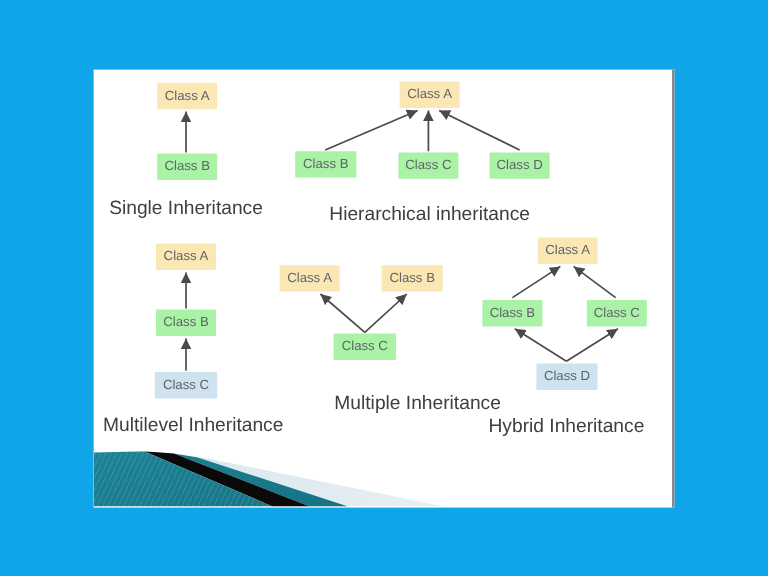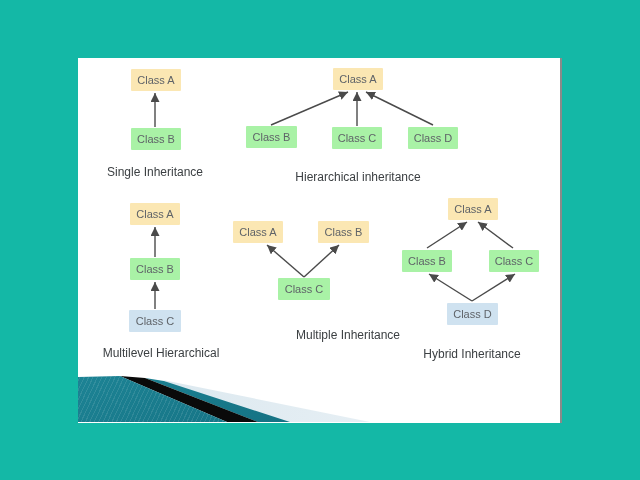--- a/index.html
+++ b/index.html
@@ -2,37 +2,37 @@
 <html style="--node-yellow: #fbe7b3; --node-green: #a9f2a6; --node-blue: #cfe2f0; --node-text: #5f6368; --caption-text: #3c4043; --arrow: #4a4a4a; --teal-light: #2ea9bb; --teal-dark: #0e6374; --stripe-black: #0a0a0a; --pale-blue: #d5e4ec;"><head>
 <meta charset="utf-8">
 <style>
   html,body{margin:0;padding:0;}
   body{
     width:640px;height:480px;overflow:hidden;
     background:#000;
     font-family:"Liberation Sans",sans-serif;
   }
   .frame{
-    position:relative;width:640px;height:480px;background:#14b8a6;
+    position:relative;width:640px;height:480px;background:#0ea5e9;
   }
   .slide{
     position:absolute;left:78px;top:58px;width:484px;height:365px;
     background:#fff;box-sizing:border-box;
     border-right:2px solid #8a8a8a;
   }
   .box{
     position:absolute;
     display:flex;align-items:center;justify-content:center;
     font-size:11px;
     border-radius:1px;
     white-space:nowrap;
   }
   .caption{
     position:absolute;transform:translateX(-50%);
-    font-size:12px;
+    font-size:16px;
     white-space:nowrap;
   }
   #edge-layer{
     position:absolute;left:0;top:0;pointer-events:none;
   }
   .deco{
     position:absolute;inset:0;pointer-events:none;
   }
   .deco-pale{
     background:linear-gradient(105deg,var(--pale-blue),#eef4f8);
@@ -86,21 +86,21 @@
         <div class="box" style="left: 53px; top: 70px; width: 50px; height: 22px; background: rgb(169, 242, 166); color: rgb(95, 99, 104);">Class B</div>
         <div class="caption" style="left: 77px; top: 107px; color: rgb(60, 64, 67);">Single Inheritance</div>
         <div class="box" style="left: 255px; top: 10px; width: 50px; height: 22px; background: rgb(251, 231, 179); color: rgb(95, 99, 104);">Class A</div>
         <div class="box" style="left: 168px; top: 68px; width: 51px; height: 22px; background: rgb(169, 242, 166); color: rgb(95, 99, 104);">Class B</div>
         <div class="box" style="left: 254px; top: 69px; width: 50px; height: 22px; background: rgb(169, 242, 166); color: rgb(95, 99, 104);">Class C</div>
         <div class="box" style="left: 330px; top: 69px; width: 50px; height: 22px; background: rgb(169, 242, 166); color: rgb(95, 99, 104);">Class D</div>
         <div class="caption" style="left: 280px; top: 112px; color: rgb(60, 64, 67); text-align: center;">Hierarchical inheritance</div>
         <div class="box" style="left: 52px; top: 145px; width: 50px; height: 22px; background: rgb(251, 231, 179); color: rgb(95, 99, 104);">Class A</div>
         <div class="box" style="left: 52px; top: 200px; width: 50px; height: 22px; background: rgb(169, 242, 166); color: rgb(95, 99, 104);">Class B</div>
         <div class="box" style="left: 51px; top: 252px; width: 52px; height: 22px; background: rgb(207, 226, 240); color: rgb(95, 99, 104);">Class C</div>
-        <div class="caption" style="left: 83px; top: 288px; color: rgb(60, 64, 67);">Multilevel Hierarchical</div>
+        <div class="caption" style="left: 83px; top: 288px; color: rgb(60, 64, 67);">Multilevel Inheritance</div>
         <div class="box" style="left: 155px; top: 163px; width: 50px; height: 22px; background: rgb(251, 231, 179); color: rgb(95, 99, 104);">Class A</div>
         <div class="box" style="left: 240px; top: 163px; width: 51px; height: 22px; background: rgb(251, 231, 179); color: rgb(95, 99, 104);">Class B</div>
         <div class="box" style="left: 200px; top: 220px; width: 52px; height: 22px; background: rgb(169, 242, 166); color: rgb(95, 99, 104);">Class C</div>
         <div class="caption" style="left: 226px; top: 270px; color: rgb(60, 64, 67); margin-left: 44px;">Multiple Inheritance</div>
         <div class="box" style="left: 370px; top: 140px; width: 50px; height: 22px; background: rgb(251, 231, 179); color: rgb(95, 99, 104);">Class A</div>
         <div class="box" style="left: 324px; top: 192px; width: 50px; height: 22px; background: rgb(169, 242, 166); color: rgb(95, 99, 104);">Class B</div>
         <div class="box" style="left: 411px; top: 192px; width: 50px; height: 22px; background: rgb(169, 242, 166); color: rgb(95, 99, 104);">Class C</div>
         <div class="box" style="left: 369px; top: 245px; width: 51px; height: 22px; background: rgb(207, 226, 240); color: rgb(95, 99, 104);">Class D</div>
         <div class="caption" style="left: 394px; top: 289px; color: rgb(60, 64, 67); text-align: right;">Hybrid Inheritance</div>
       </div>

